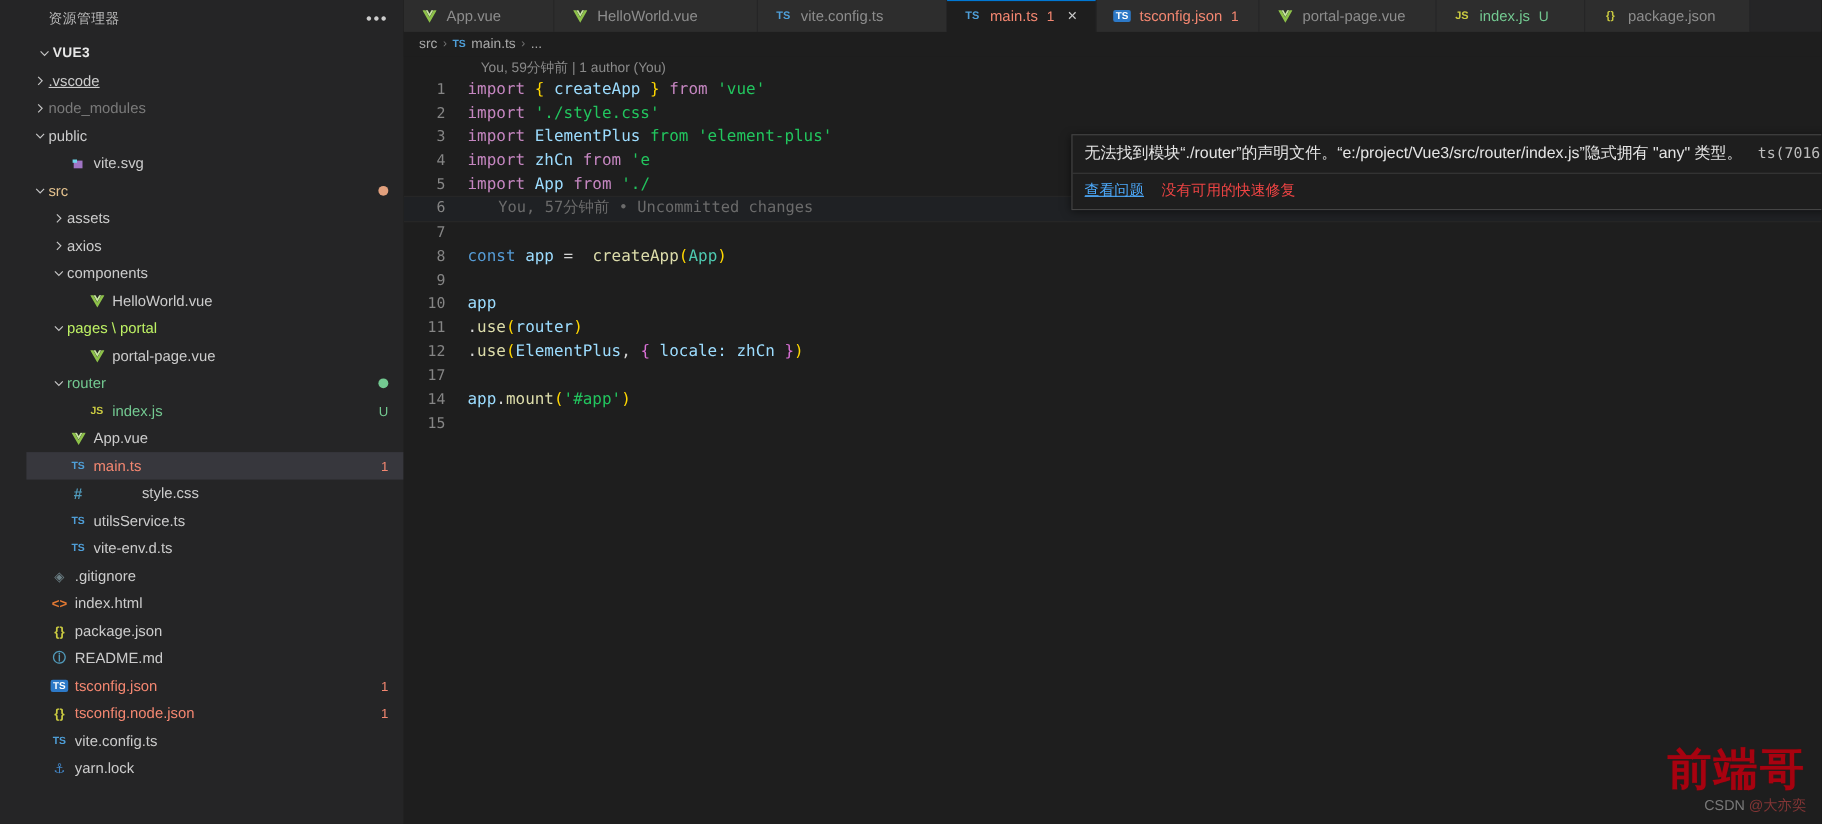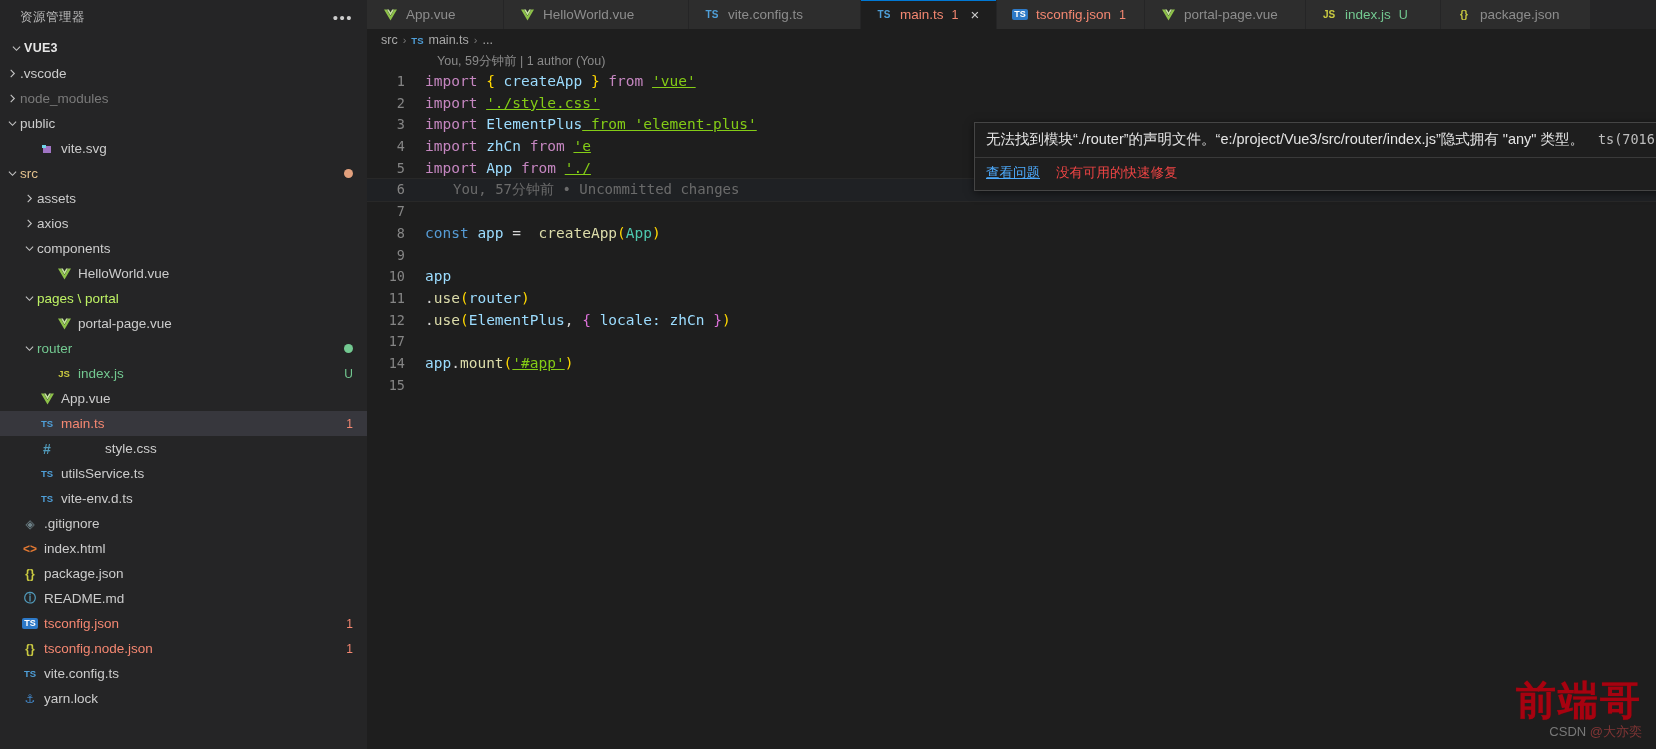--- a/index.html
+++ b/index.html
@@ -11,20 +11,21 @@
   }
   #app { position: relative; width: 1656px; height: 749px; display: flex; }
 
   
   .sidebar {
     width: 367px; height: 749px;
     background: #252526;
     flex: 0 0 367px;
     position: relative;
     overflow: hidden;
+    padding-left: 24px;
   }
   .sb-header {
     height: 35px;
     display: flex; align-items: center; justify-content: space-between;
     padding: 0 14px 0 20px;
     color: #bbbbbb; font-size: 12.5px; letter-spacing: .5px;
   }
   .sb-header .dots { color: #cccccc; font-size: 15px; letter-spacing: 1.5px; line-height: 8px; }
   .sb-root {
     height: 26px; display: flex; align-items: center;
@@ -108,21 +109,21 @@
   .lnum {
     width: 58px; flex: 0 0 58px; text-align: right; padding-right: 20px;
     color: #858585; font-size: 13.5px; user-select: none;
   }
   .ctext { white-space: pre; position: relative; }
 
   
   .t-kw   { color: #c586c0; }  
   .t-kw2  { color: #569cd6; }  
   .t-var  { color: #9cdcfe; }  
-  .t-str  { color: #84cc16; text-decoration: underline; }  
+  .t-str  { color: #22c55e; }  
   .t-fn   { color: #dcdcaa; }  
   .t-brace{ color: #ffd700; }
   .t-brace2{ color: #da70d6; }
   .t-cls  { color: #4ec9b0; }
   .t-op   { color: #d4d4d4; }
   .t-prop { color: #9cdcfe; }
 
   .sel { background: #264f78; }
   .squiggle {
     border-bottom: 2px dotted #f14c4c;
@@ -190,21 +191,21 @@
       </span>
       <span>VUE3</span>
     </div>
     <div class="tree" id="tree">
         <div class="row" style="padding-left: 4px;">
           <span class="chev">
             <svg width="9" height="9" viewBox="0 0 10 10">
               <path d="M3 1 L7 5 L3 9" stroke="#c5c5c5" stroke-width="1.2" fill="none"></path>
             </svg>
           </span>
-          <span class="lbl" style="color: rgb(204, 204, 204);">.vscode</span>
+          <span class="lbl" style="color: rgb(204, 204, 204); text-decoration: underline;">.vscode</span>
         </div>
         <div class="row" style="padding-left: 4px;">
           <span class="chev">
             <svg width="9" height="9" viewBox="0 0 10 10">
               <path d="M3 1 L7 5 L3 9" stroke="#c5c5c5" stroke-width="1.2" fill="none"></path>
             </svg>
           </span>
           <span class="lbl" style="color: rgb(122, 122, 122);">node_modules</span>
         </div>
         <div class="row" style="padding-left: 4px;">

